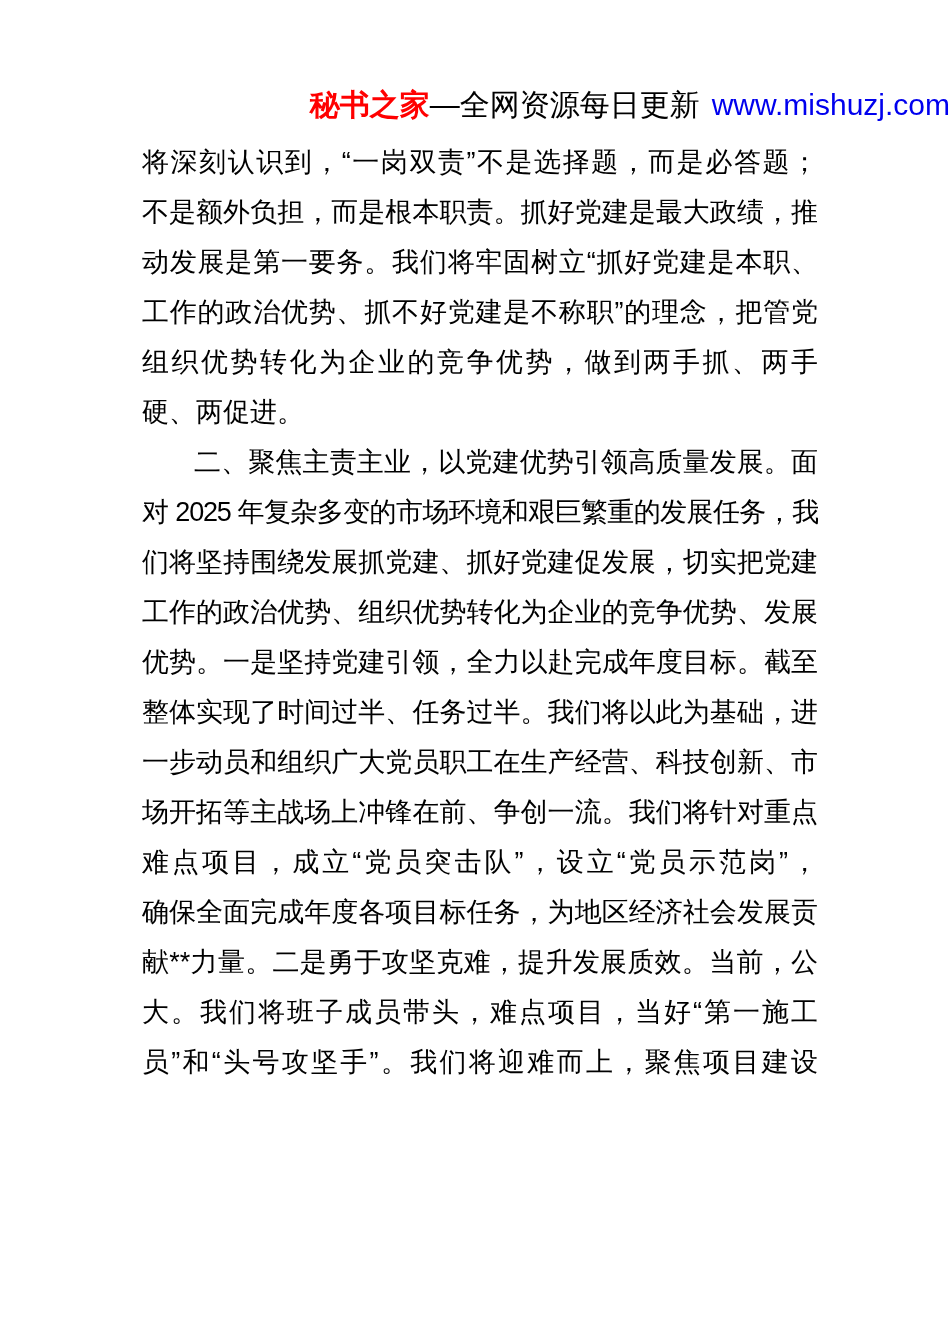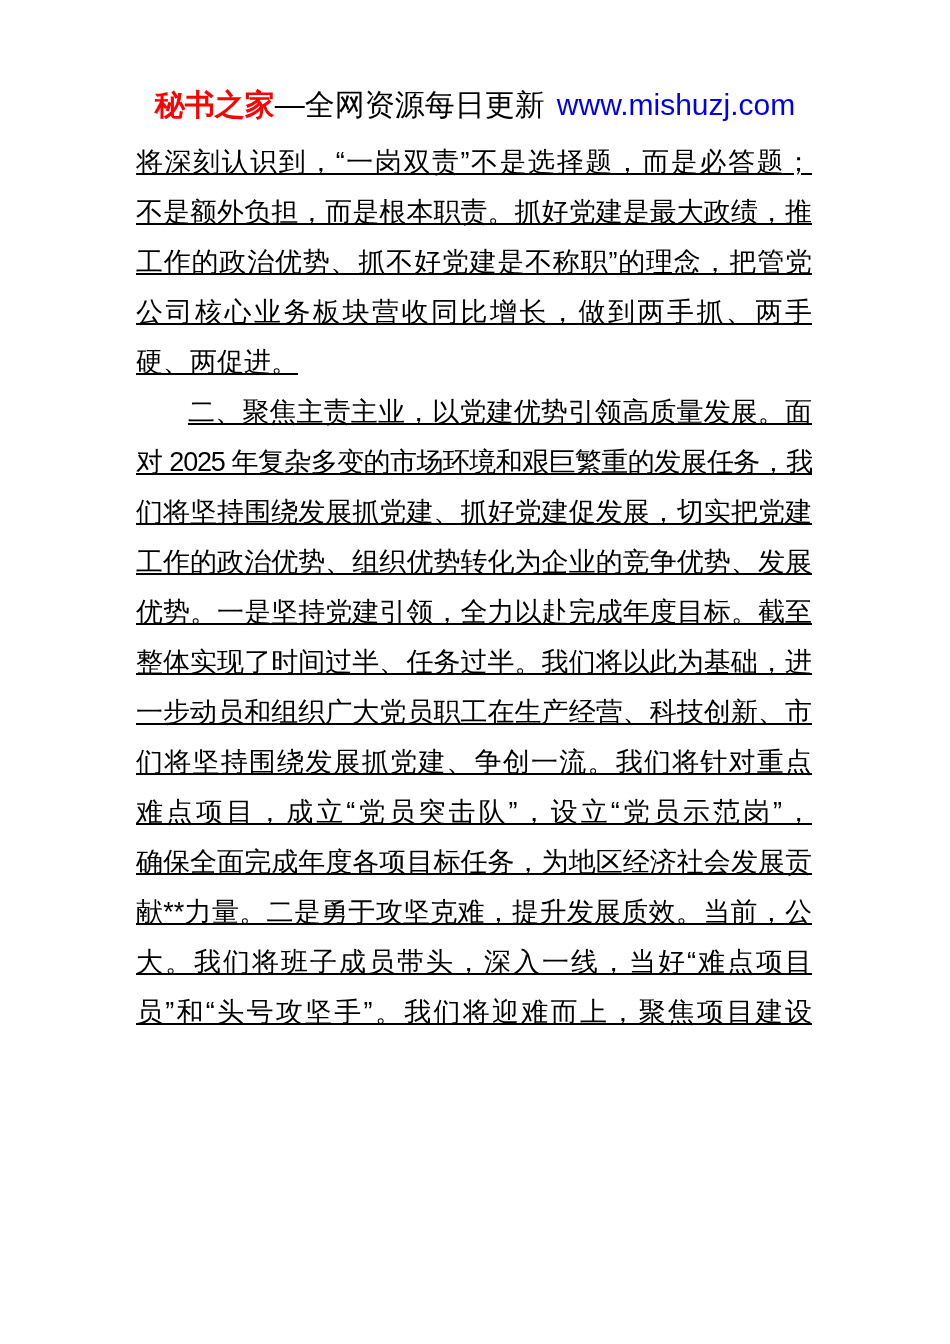--- a/index.html
+++ b/index.html
@@ -9,34 +9,33 @@
     height: 1344px;
     background: #ffffff;
     overflow: hidden;
     font-family: "Liberation Sans", sans-serif;
   }
   .header {
     position: absolute;
     top: 86px;
     left: 0;
     right: 0;
-    text-align: center;
+    text-align: right;
     font-size: 30px;
     line-height: 38px;
     white-space: nowrap;
   }
   .site-name { color: #ff0000; font-weight: 700; }
   .tagline   { color: #000000; }
   .url       { color: #0000ee; margin-left: 12px; text-decoration: none; cursor: pointer; }
   .body-text {
     position: absolute;
-    left: 136px;
+    left: 142px;
     top: 137px;
     width: 676px;
-    text-decoration: underline;
   }
   .line {
     height: 50px;
     line-height: 50px;
     font-size: 27px;
     color: #000000;
     text-align: justify;
     text-align-last: justify;
     overflow: hidden;
     white-space: normal;
@@ -49,30 +48,31 @@
 <body>
 
 <div class="page">
   <div class="header">
     <span class="site-name">秘书之家</span><span class="tagline">—全网资源每日更新</span><a class="url">www.mishuzj.com</a>
   </div>
 
   <div class="body-text">
       <div class="line">将深刻认识到，“一岗双责”不是选择题，而是必答题；</div>
       <div class="line">不是额外负担，而是根本职责。抓好党建是最大政绩，推</div>
+      <div class="line">动发展是第一要务。我们将牢固树立“抓好党建是本职、</div>
       <div class="line">工作的政治优势、抓不好党建是不称职”的理念，把管党</div>
-      <div class="line">公司核心业务板块营收同比增长，做到两手抓、两手</div>
+      <div class="line">组织优势转化为企业的竞争优势，做到两手抓、两手</div>
       <div class="line no-just">硬、两促进。</div>
       <div class="line indent">二、聚焦主责主业，以党建优势引领高质量发展。面</div>
       <div class="line tight">对 2025 年复杂多变的市场环境和艰巨繁重的发展任务，我</div>
       <div class="line">们将坚持围绕发展抓党建、抓好党建促发展，切实把党建</div>
       <div class="line">工作的政治优势、组织优势转化为企业的竞争优势、发展</div>
       <div class="line">优势。一是坚持党建引领，全力以赴完成年度目标。截至</div>
       <div class="line">整体实现了时间过半、任务过半。我们将以此为基础，进</div>
       <div class="line">一步动员和组织广大党员职工在生产经营、科技创新、市</div>
-      <div class="line">们将坚持围绕发展抓党建、争创一流。我们将针对重点</div>
+      <div class="line">场开拓等主战场上冲锋在前、争创一流。我们将针对重点</div>
       <div class="line">难点项目，成立“党员突击队”，设立“党员示范岗”，</div>
       <div class="line">确保全面完成年度各项目标任务，为地区经济社会发展贡</div>
       <div class="line">献**力量。二是勇于攻坚克难，提升发展质效。当前，公</div>
-      <div class="line">大。我们将班子成员带头，深入一线，当好“难点项目</div>
+      <div class="line">大。我们将班子成员带头，难点项目，当好“第一施工</div>
       <div class="line">员”和“头号攻坚手”。我们将迎难而上，聚焦项目建设</div>
     </div>
 </div>
 
 </body></html>

